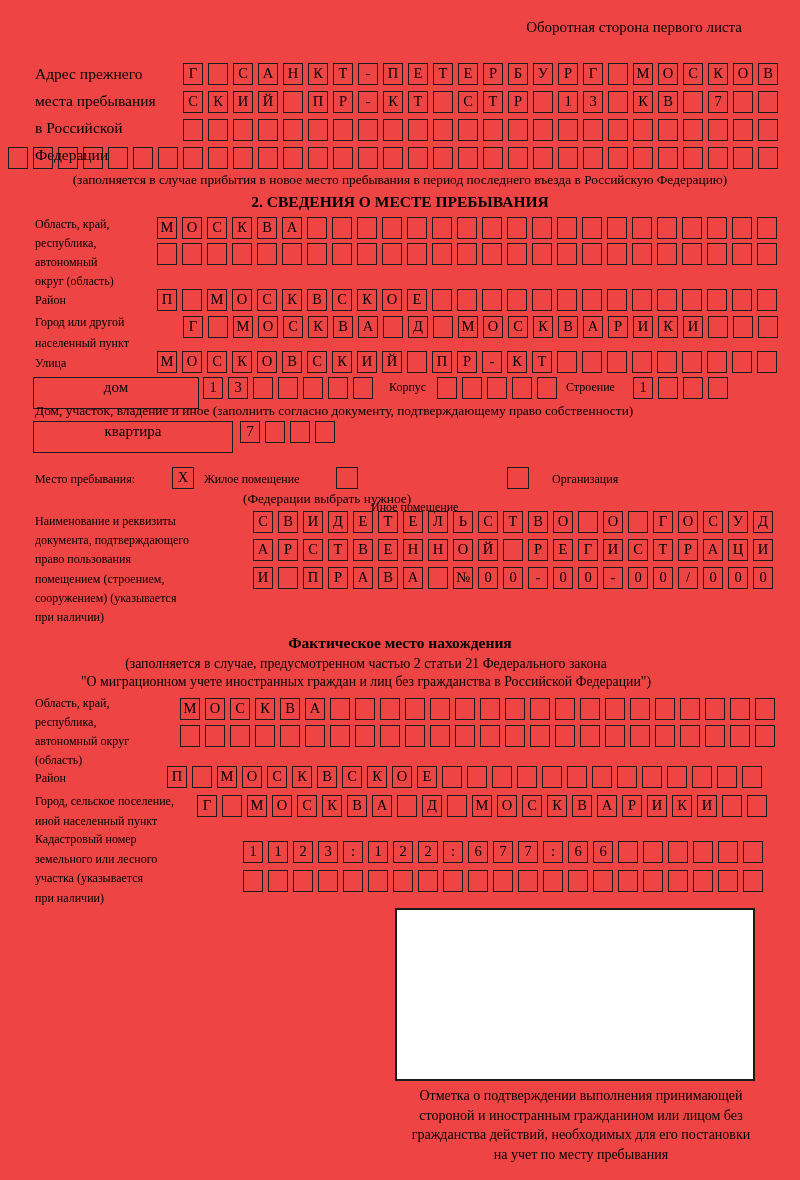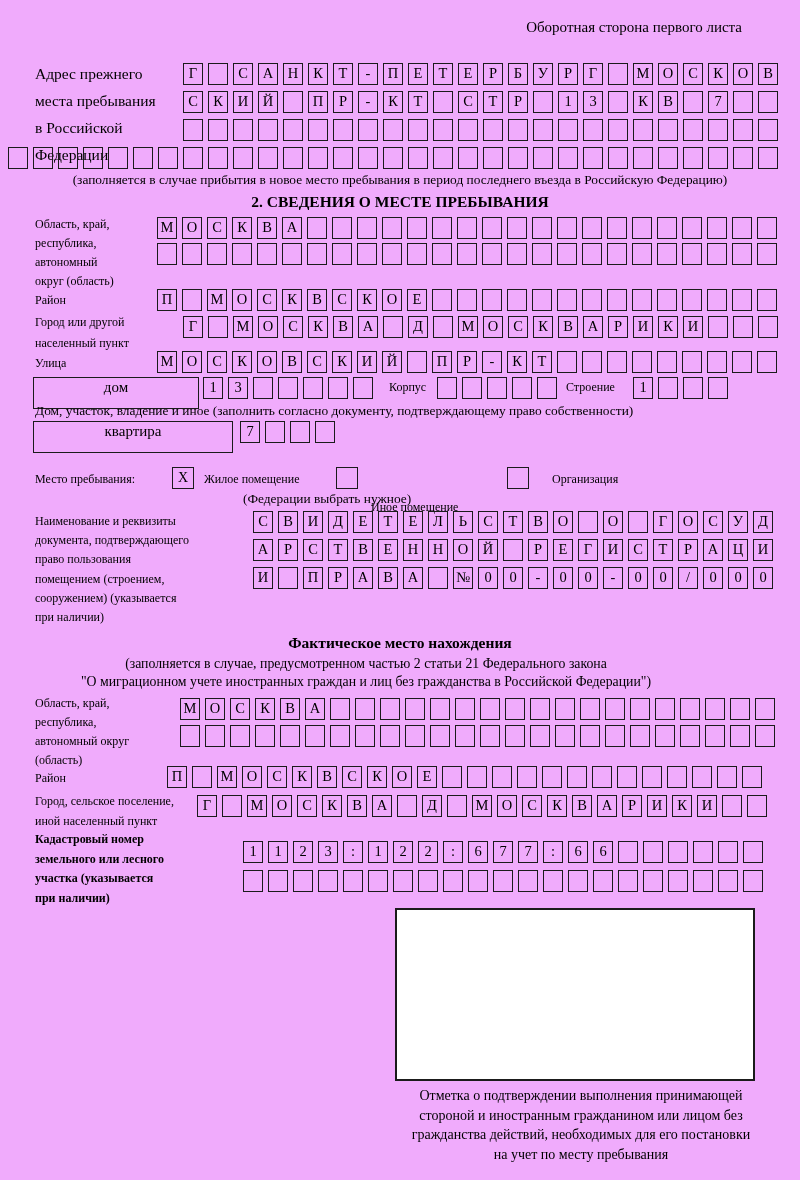--- a/index.html
+++ b/index.html
@@ -1,17 +1,17 @@
 <!DOCTYPE html>
 <html><head>
 <meta charset="utf-8">
 <style>
   html,body { margin:0; padding:0; background:#fff; }
   body { font-family:"Liberation Serif","DejaVu Serif",serif; color:#000; }
-  .page { position:relative; width:800px; height:1180px; background:#f0abfc; overflow:hidden; }
+  .page { position:relative; width:800px; height:1180px; background:#ef4444; overflow:hidden; }
 
   .cellrow { position:absolute; white-space:nowrap; height:22px; }
   .cell { display:inline-block; width:20px; height:22px; margin-right:5px;
           border:1.6px solid #1b1b1b; box-sizing:border-box; text-align:center;
           font-size:14.5px; line-height:19px; vertical-align:top; overflow:hidden; }
 
   .label { position:absolute; font-size:12px; line-height:19px; }
   .label div { white-space:nowrap; }
   .caption { position:absolute; font-size:13.4px; }
   .centered { left:0; width:800px; text-align:center; }
@@ -116,21 +116,21 @@
 
   <div class="label" style="left:35px; top:769px;">Район</div>
   <div class="cellrow" style="left:167px; top:766px;"><span class="cell">П</span><span class="cell"></span><span class="cell">М</span><span class="cell">О</span><span class="cell">С</span><span class="cell">К</span><span class="cell">В</span><span class="cell">С</span><span class="cell">К</span><span class="cell">О</span><span class="cell">Е</span><span class="cell"></span><span class="cell"></span><span class="cell"></span><span class="cell"></span><span class="cell"></span><span class="cell"></span><span class="cell"></span><span class="cell"></span><span class="cell"></span><span class="cell"></span><span class="cell"></span><span class="cell"></span><span class="cell"></span></div>
 
   <div class="label" style="left:35px; top:791px; line-height:20px;">
       <div>Город, сельское поселение,</div>
       <div>иной населенный пункт</div>
     </div>
   <div class="cellrow" style="left:197px; top:795px;"><span class="cell">Г</span><span class="cell"></span><span class="cell">М</span><span class="cell">О</span><span class="cell">С</span><span class="cell">К</span><span class="cell">В</span><span class="cell">А</span><span class="cell"></span><span class="cell">Д</span><span class="cell"></span><span class="cell">М</span><span class="cell">О</span><span class="cell">С</span><span class="cell">К</span><span class="cell">В</span><span class="cell">А</span><span class="cell">Р</span><span class="cell">И</span><span class="cell">К</span><span class="cell">И</span><span class="cell"></span><span class="cell"></span></div>
 
-  <div class="label" style="left:35px; top:830px; line-height:19.5px;font-weight:bold;">
+  <div class="label" style="left:35px; top:830px; line-height:19.5px;">
       <div>Кадастровый номер</div>
       <div>земельного или лесного</div>
       <div>участка (указывается</div>
       <div>при наличии)</div>
     </div>
   <div class="cellrow" style="left:243px; top:841px;"><span class="cell">1</span><span class="cell">1</span><span class="cell">2</span><span class="cell">3</span><span class="cell">:</span><span class="cell">1</span><span class="cell">2</span><span class="cell">2</span><span class="cell">:</span><span class="cell">6</span><span class="cell">7</span><span class="cell">7</span><span class="cell">:</span><span class="cell">6</span><span class="cell">6</span><span class="cell"></span><span class="cell"></span><span class="cell"></span><span class="cell"></span><span class="cell"></span><span class="cell"></span></div>
   <div class="cellrow" style="left:243px; top:870px;"><span class="cell"></span><span class="cell"></span><span class="cell"></span><span class="cell"></span><span class="cell"></span><span class="cell"></span><span class="cell"></span><span class="cell"></span><span class="cell"></span><span class="cell"></span><span class="cell"></span><span class="cell"></span><span class="cell"></span><span class="cell"></span><span class="cell"></span><span class="cell"></span><span class="cell"></span><span class="cell"></span><span class="cell"></span><span class="cell"></span><span class="cell"></span></div>
 
   <div class="stamp-box"></div>
   <div class="stamp-caption">

